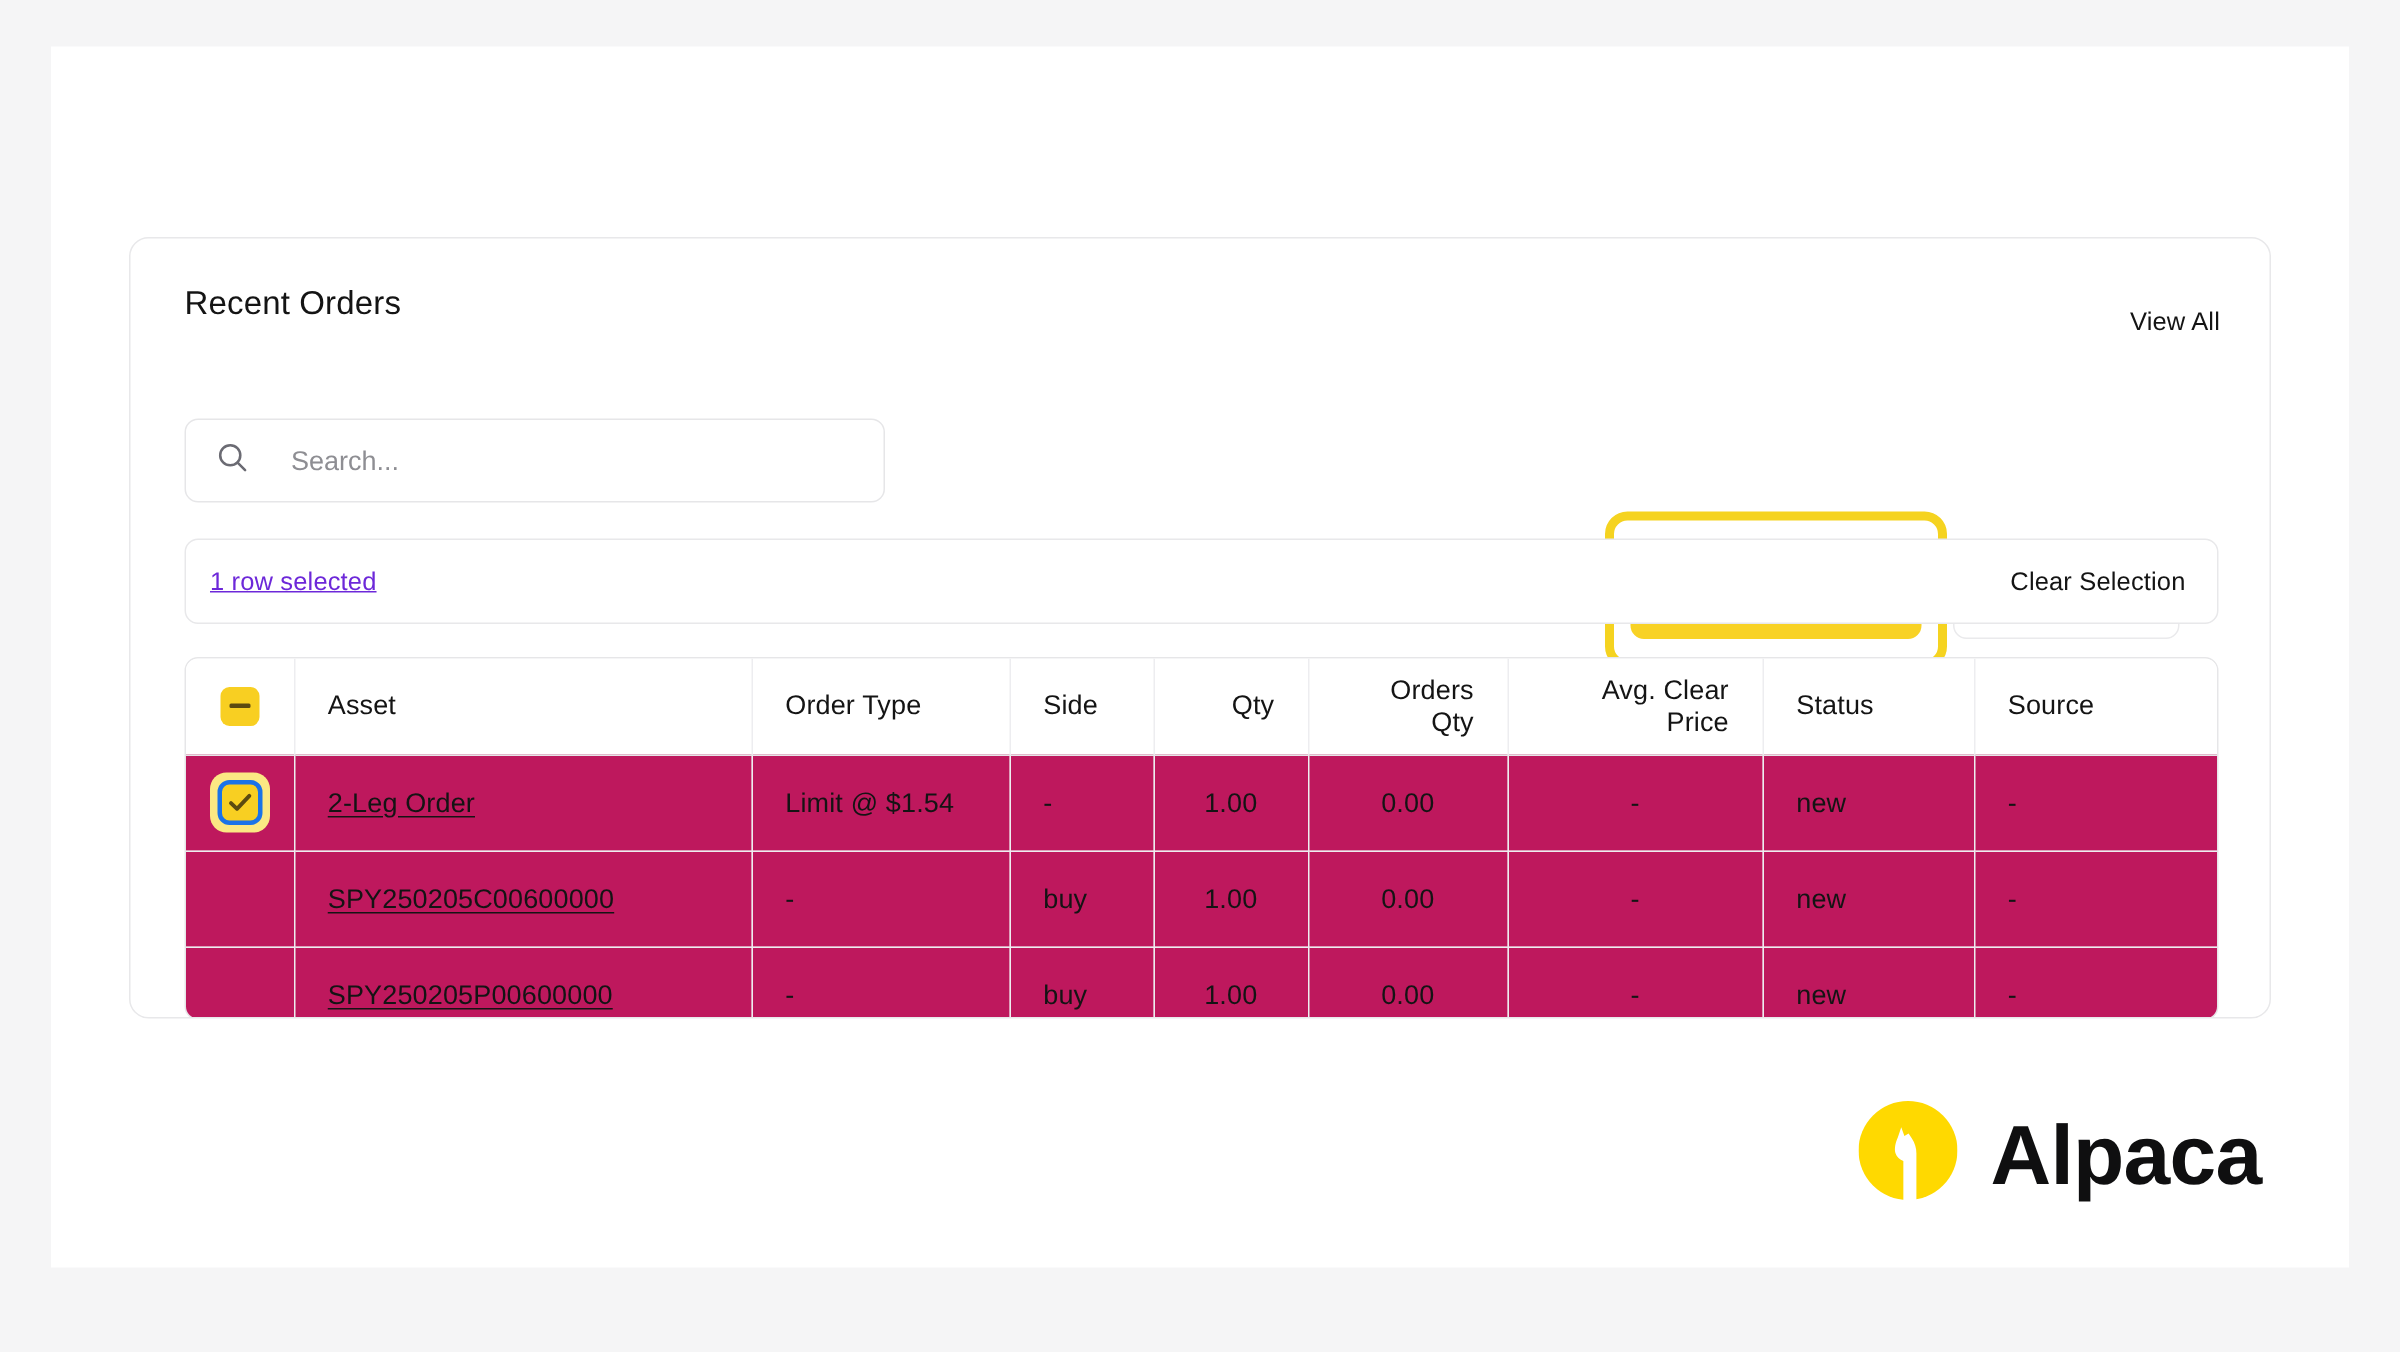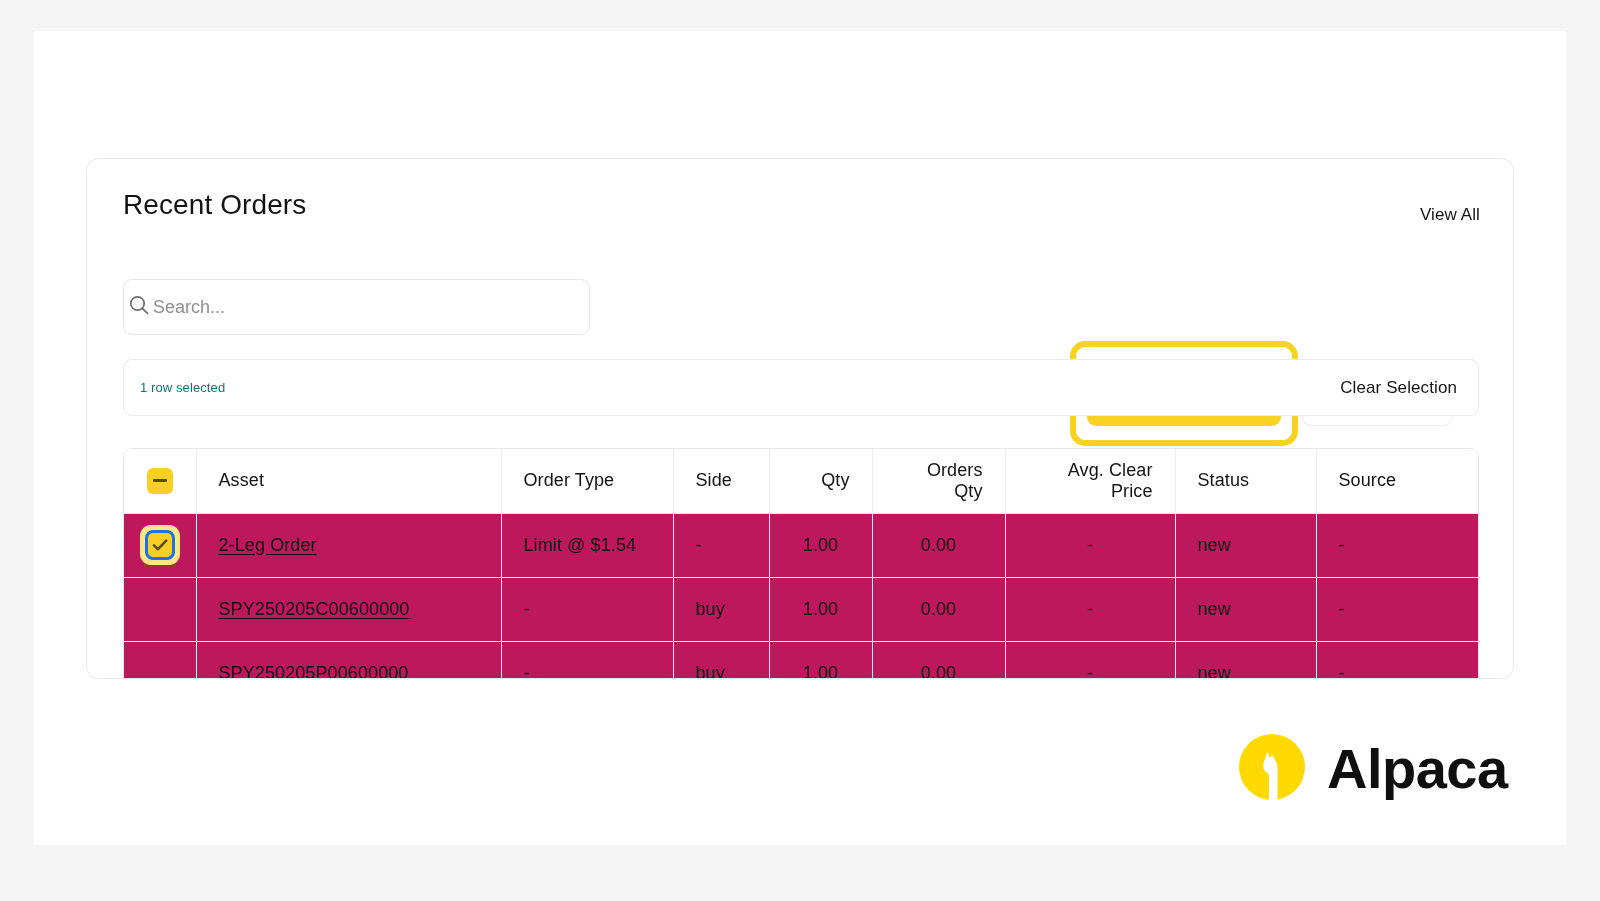--- a/index.html
+++ b/index.html
@@ -42,21 +42,21 @@
 
   .card-head {
     position: relative;
     height: 88px;
   }
 
   .card-title {
     position: absolute;
     left: 36px;
     top: 30px;
-    font-size: 28px;
+    font-size: 22px;
     color: #141414;
     letter-spacing: 0.1px;
   }
 
   .view-all {
     position: absolute;
     right: 33px;
     top: 46px;
     font-size: 17px;
     color: #141414;
@@ -77,22 +77,22 @@
     position: absolute;
     left: 36px;
     top: 32px;
     width: 467px;
     height: 56px;
     border: 1px solid #e6e6e8;
     border-radius: 9px;
     background: #fff;
     display: flex;
     align-items: center;
-    padding-left: 4px;
-    gap: 3px;
+    padding-left: 20px;
+    gap: 28px;
   }
   .search-icon { flex: 0 0 auto; display: block; }
   .search-input {
     border: none;
     outline: none;
     font-family: inherit;
     font-size: 18px;
     color: #141414;
     background: transparent;
     width: 370px;
@@ -155,34 +155,34 @@
     width: 1356px;
     height: 57px;
     border: 1px solid #e8e8ea;
     border-radius: 9px;
     background: #fff;
     display: flex;
     align-items: center;
     justify-content: space-between;
     padding: 0 21px 0 16px;
   }
-  .selection-count { font-size: 13px; color: #0f766e; letter-spacing: 0.1px; }
+  .selection-count { font-size: 17px; color: #6d28d9; letter-spacing: 0.1px; text-decoration: underline; }
   .clear-selection {
     font-size: 17px;
     color: #141414;
     cursor: pointer;
     letter-spacing: 0.1px;
     margin-left: 11px;
   }
 
   
   .table-wrap {
     position: absolute;
     left: 36px;
-    top: 289px;
+    top: 279px;
     width: 1356px;
     height: 242px;
     border: 1px solid #e6e6e8;
     border-radius: 9px;
     overflow: hidden;
     background: #fff;
   }
 
   table.orders {
     border-collapse: collapse;

